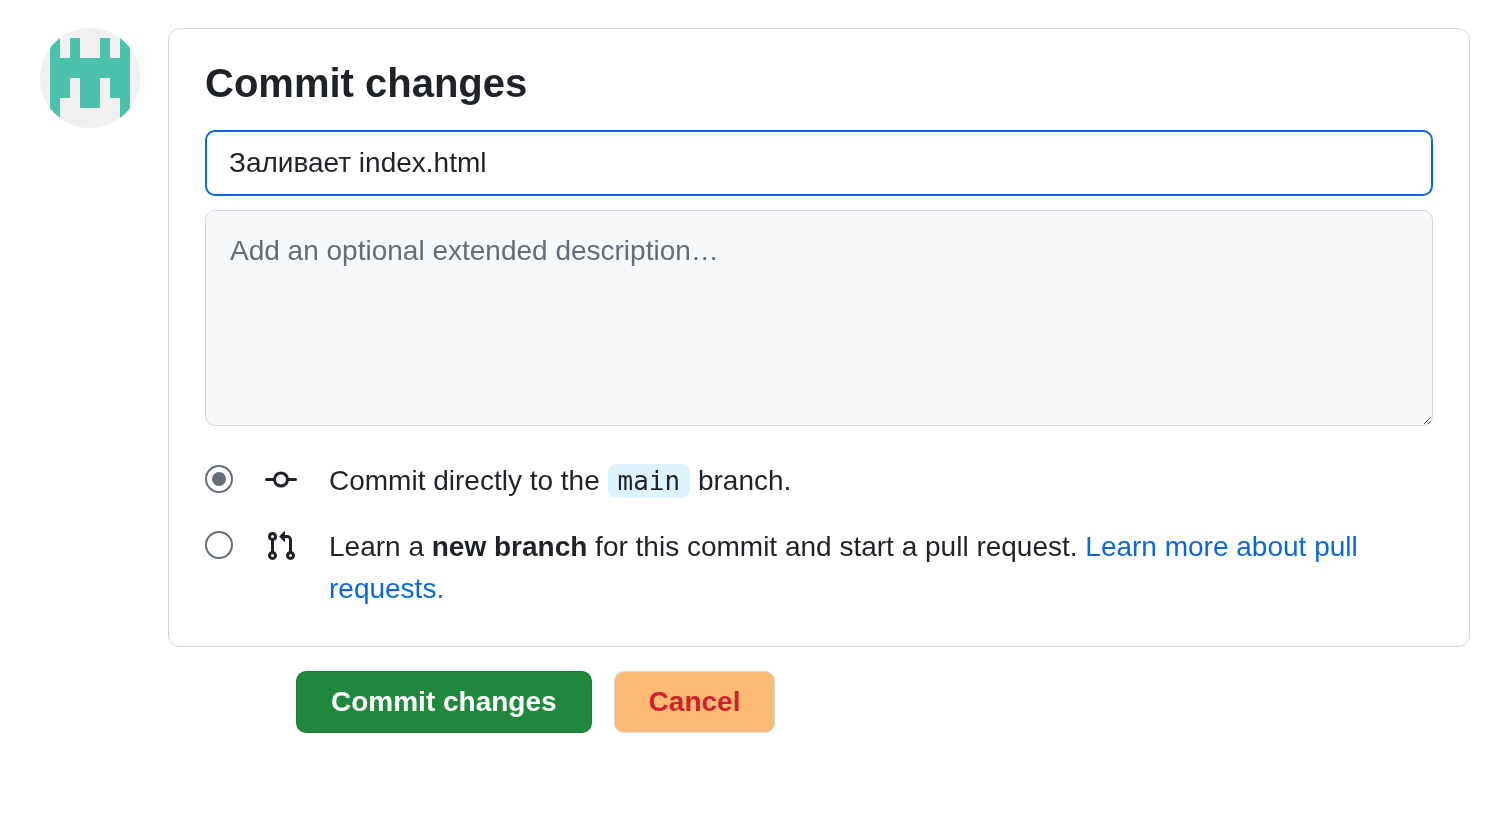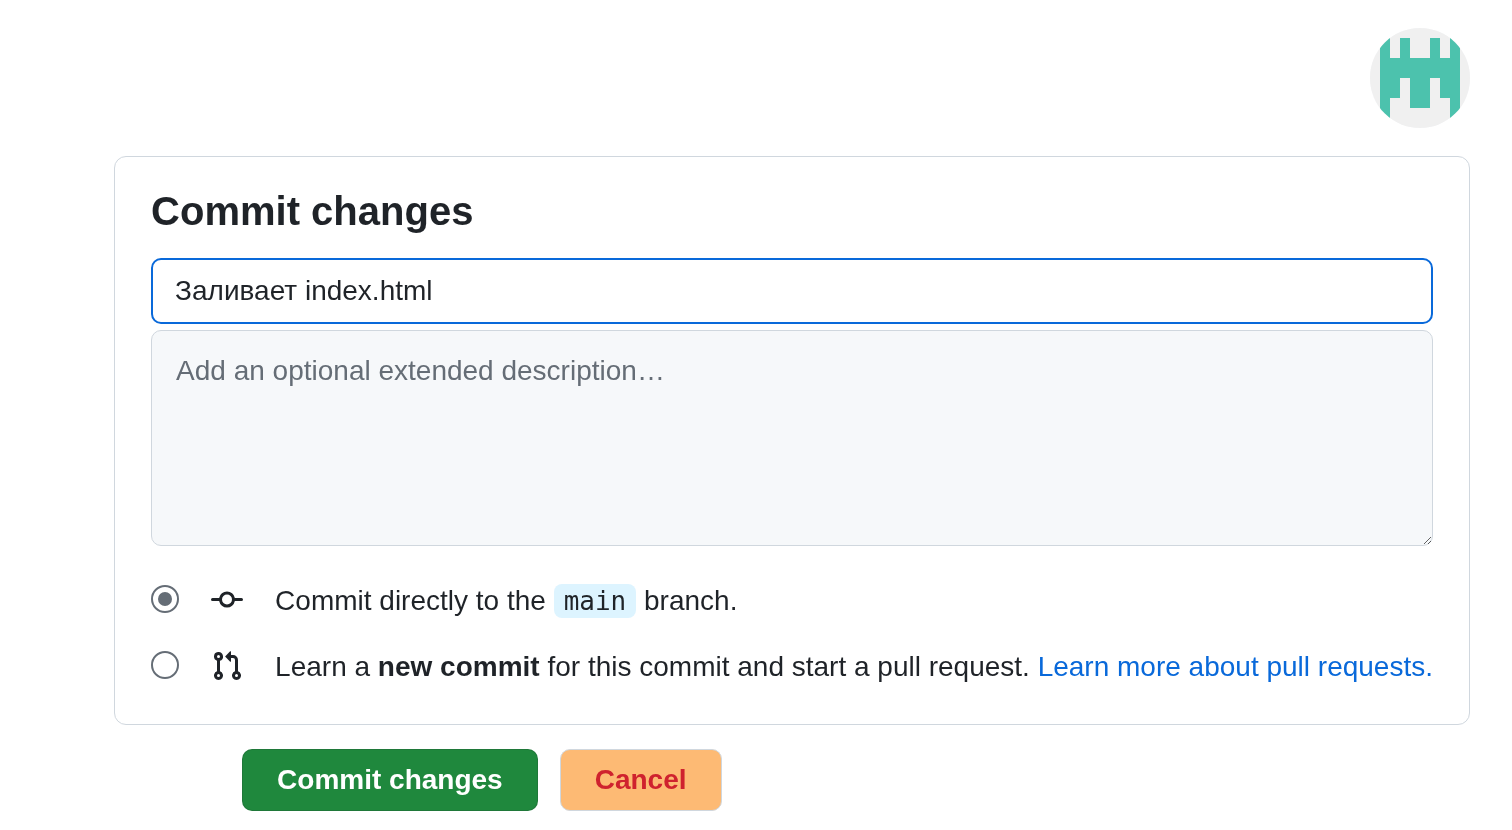--- a/index.html
+++ b/index.html
@@ -9,23 +9,22 @@
     }
     body {
       font-family: -apple-system, BlinkMacSystemFont, "Segoe UI", Helvetica, Arial, sans-serif;
       background: #ffffff;
       padding: 28px 40px;
       color: #1f2328;
     }
     .container {
       display: flex;
       gap: 28px;
-      align-items: flex-end;
+      align-items: flex-start;
       max-width: 1430px;
-      flex-direction: column;
     }
     .avatar {
       width: 100px;
       height: 100px;
       border-radius: 50%;
       background: #f6f8fa;
       overflow: hidden;
       flex-shrink: 0;
       position: relative;
     }
@@ -47,21 +46,21 @@
     }
     .summary-input {
       width: 100%;
       height: 66px;
       border: 2px solid #0969da;
       border-radius: 10px;
       font-size: 28px;
       padding: 0 22px;
       color: #1f2328;
       outline: none;
-      margin-bottom: 6px;
+      margin-bottom: 14px;
     }
     .desc-textarea {
       width: 100%;
       height: 216px;
       border: 1px solid #d0d7de;
       border-radius: 10px;
       background: #f6f8fa;
       font-size: 28px;
       padding: 24px 24px;
       color: #656d76;
@@ -208,21 +207,21 @@
         </div>
 
         <div class="radio-row">
           <span class="radio-outer"></span>
           <span class="radio-icon">
             <svg viewBox="0 0 16 16" width="32" height="32" fill="#1f2328">
               <path d="M1.5 3.25a2.25 2.25 0 1 1 3 2.122v5.256a2.251 2.251 0 1 1-1.5 0V5.372A2.25 2.25 0 0 1 1.5 3.25Zm5.677-.177L9.573.677A.25.25 0 0 1 10 .854V2.5h1A2.5 2.5 0 0 1 13.5 5v5.628a2.251 2.251 0 1 1-1.5 0V5a1 1 0 0 0-1-1h-1v1.646a.25.25 0 0 1-.427.177L7.177 3.427a.25.25 0 0 1 0-.354ZM3.75 2.5a.75.75 0 1 0 0 1.5.75.75 0 0 0 0-1.5Zm0 9.5a.75.75 0 1 0 0 1.5.75.75 0 0 0 0-1.5Zm8.25.75a.75.75 0 1 0 1.5 0 .75.75 0 0 0-1.5 0Z"></path>
             </svg>
           </span>
           <span class="radio-text">
-            <span>Learn a </span><span class="bold">new commit</span><span> for this commit and start a pull request. </span><a class="link">Learn more about pull requests.</a>
+            <span>Learn a </span><span class="bold">new branch</span><span> for this commit and start a pull request. </span><a class="link">Learn more about pull requests.</a>
           </span>
         </div>
       </div>
     </div>
 
     <div class="button-row">
       <button class="btn btn-primary">Commit changes</button>
       <button class="btn btn-danger">Cancel</button>
     </div>
   </div>

